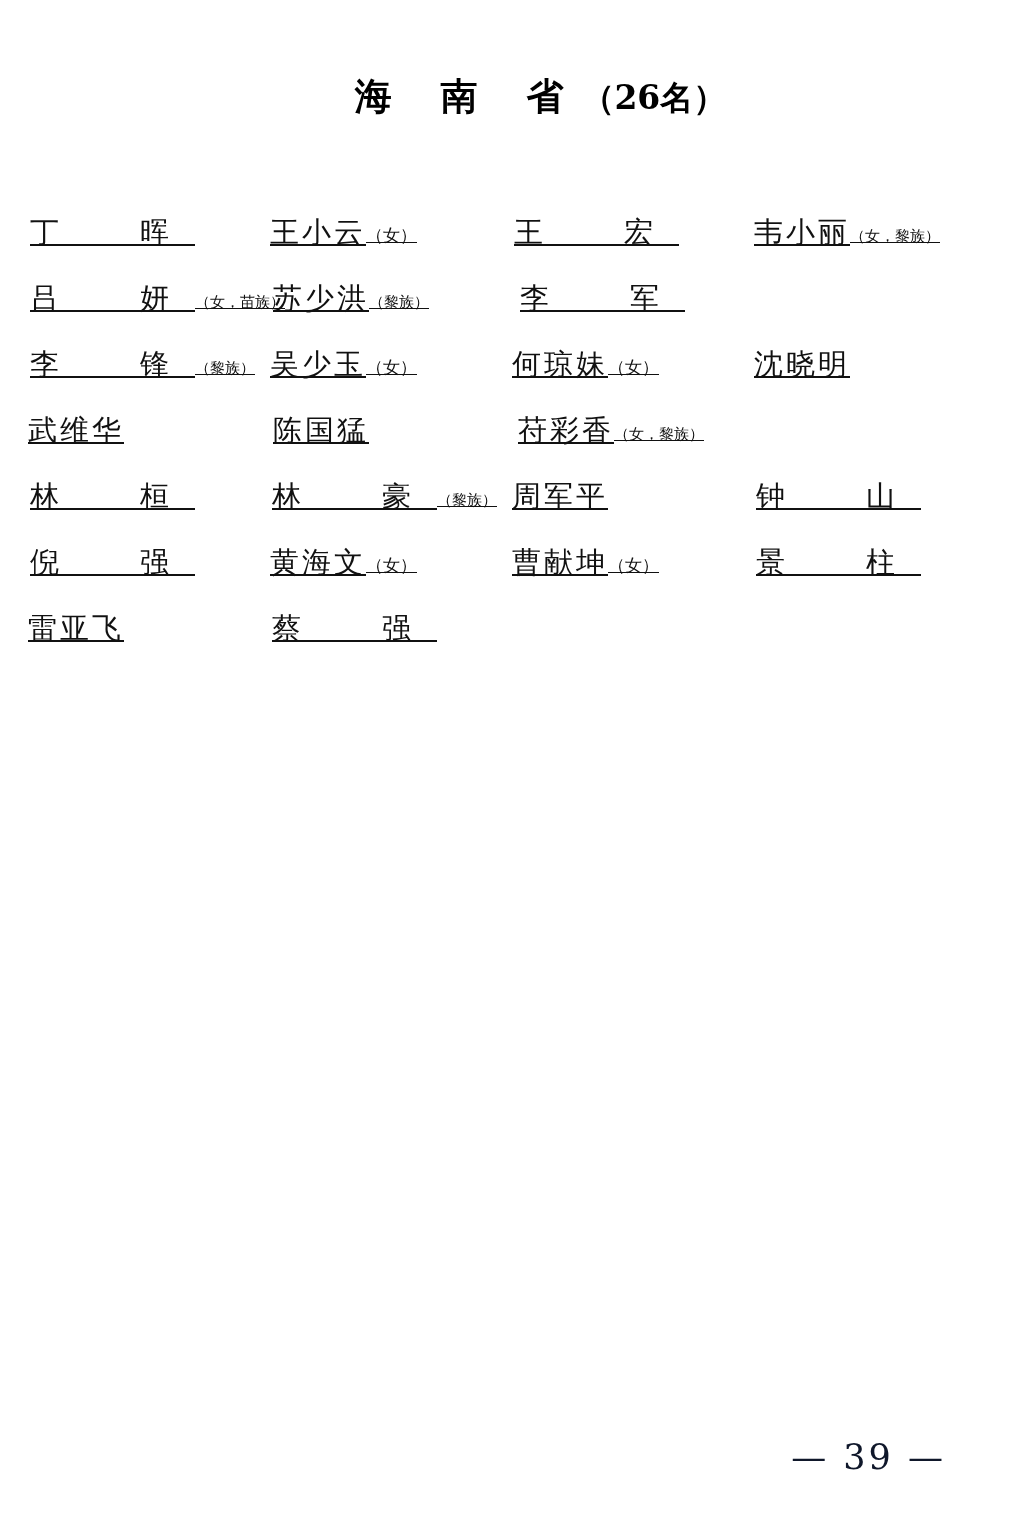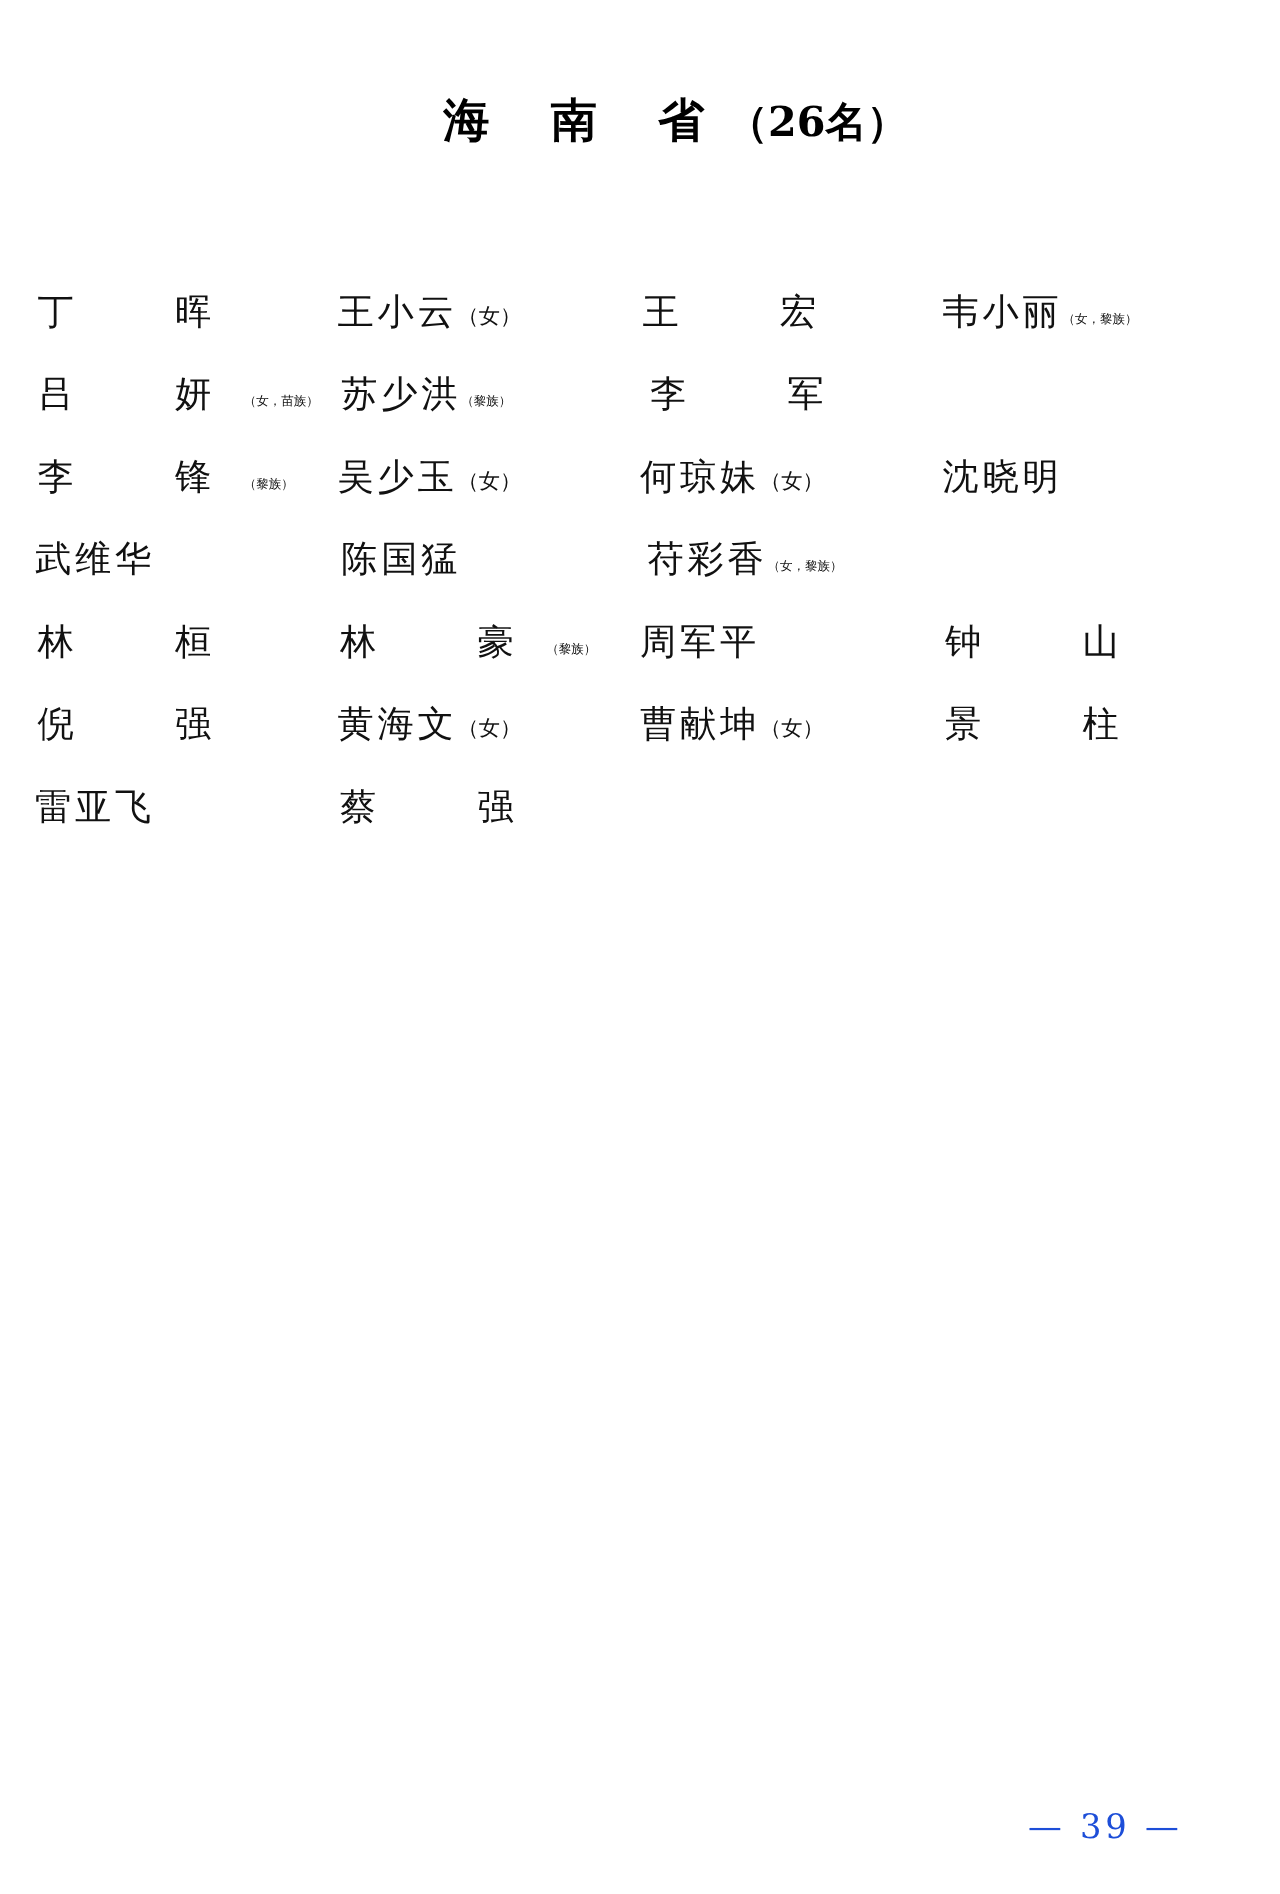--- a/index.html
+++ b/index.html
@@ -38,22 +38,23 @@
     font-weight: bold;
     letter-spacing: 0px;
   }
   .names {
     margin-top: 78px;
     padding-left: 28px;
     padding-right: 28px;
   }
   .row {
     display: flex;
-    align-items: flex-end;
+    align-items: center;
     height: 66px;
+    text-decoration: underline;
   }
   .cell {
     width: 245px;
     display: flex;
     align-items: baseline;
     white-space: nowrap;
     font-size: 29px;
     line-height: 1.1;
   }
   .cell .nm {
@@ -65,29 +66,29 @@
   }
   .cell .nm.sp3 {
     letter-spacing: 3px;
   }
   .cell .note {
     font-size: 17px;
     position: relative;
     top: -1px;
   }
   .cell .note.small {
-    font-size: 10px;
+    font-size: 15px;
   }
   .pagenum {
     position: absolute;
     bottom: 38px;
     right: 78px;
-    font-size: 27px;
+    font-size: 35px;
     letter-spacing: 3px;
-    color: #1d4ed8;
+    color: #0f172a;
   }
 </style>
 </head>
 <body>
 
 <div class="page">
 
   <div class="title">
     <span class="t-main">海 南 省</span><span class="t-count">（26名）</span>
   </div>

